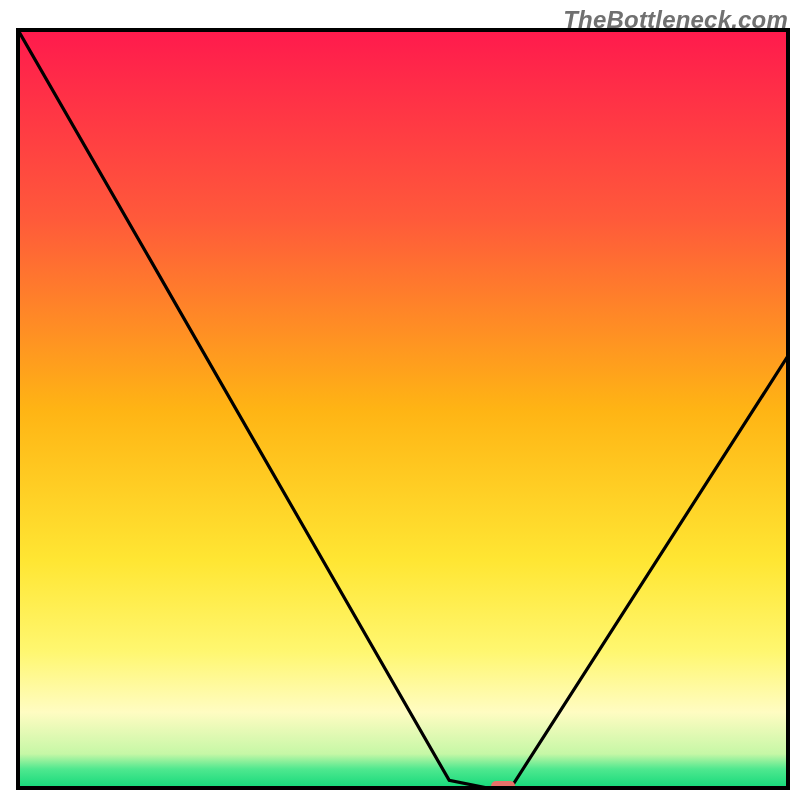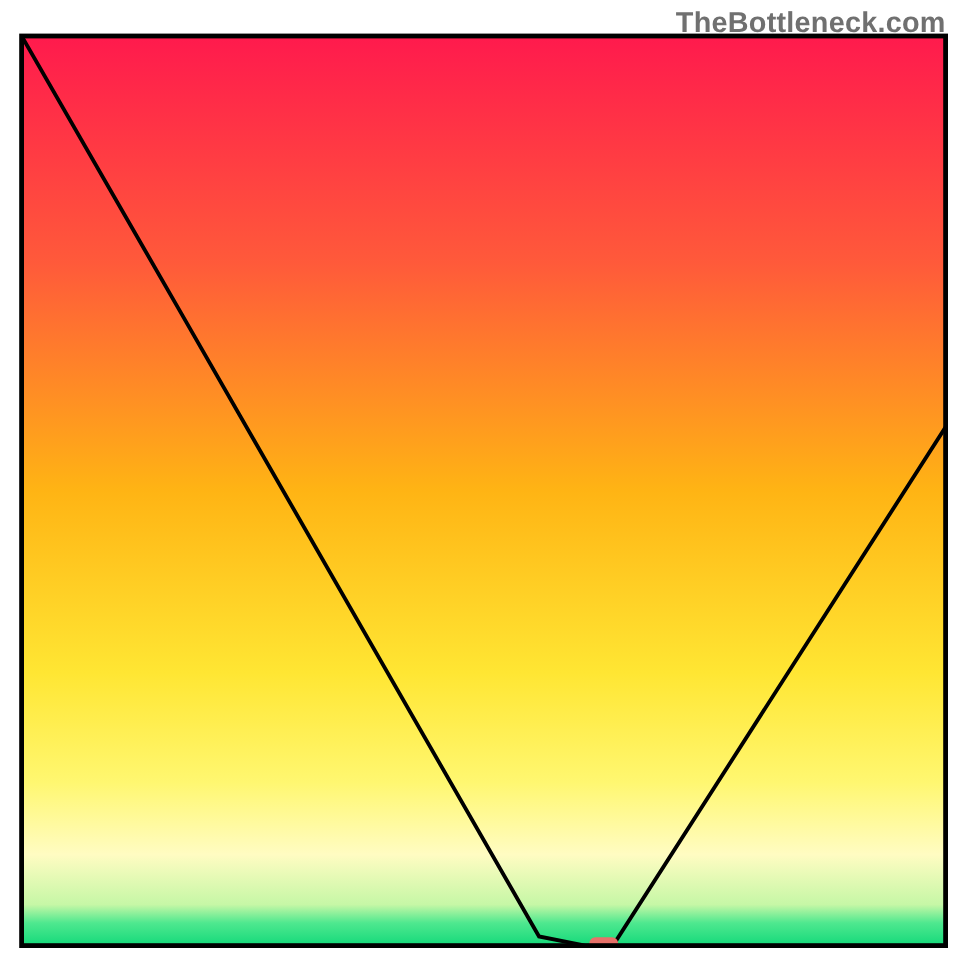--- a/index.html
+++ b/index.html
@@ -7,20 +7,21 @@
     padding: 0;
     width: 800px;
     height: 800px;
     background: #ffffff;
     font-family: Arial, Helvetica, sans-serif;
   }
   .chart-container {
     position: relative;
     width: 800px;
     height: 564px;
+    font-style: italic;
   }
   .watermark {
     position: absolute;
     top: 6px;
     right: 12px;
     font-size: 24px;
     font-weight: 600;
     color: #707070;
     letter-spacing: 0.2px;
     z-index: 5;

